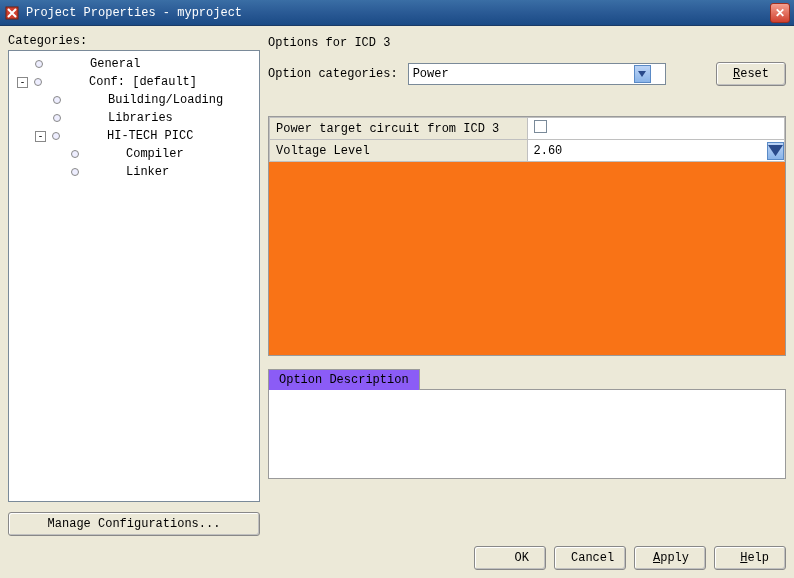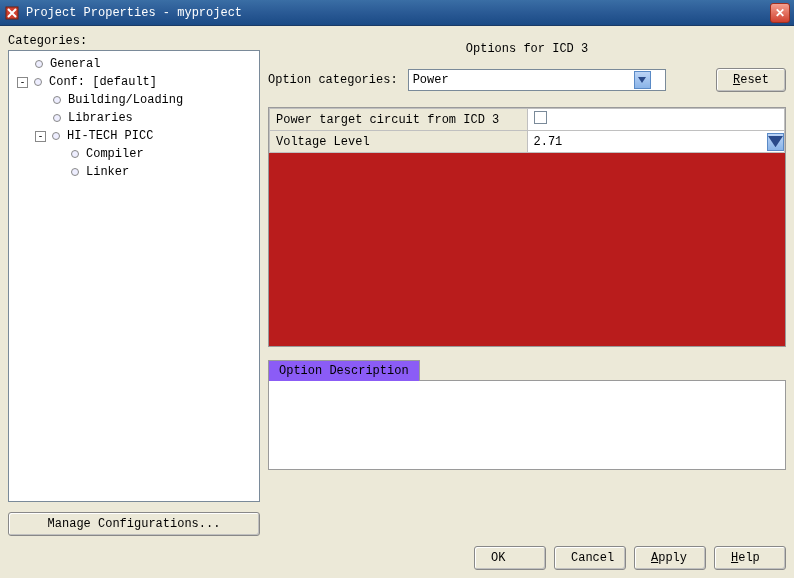--- a/index.html
+++ b/index.html
@@ -97,39 +97,39 @@
     border: 1px solid #888;
     background: #eef;
     display: inline-block;
     margin: 0 5px 0 2px;
   }
   .tree-row.selected .label {
     background: #fce9b0;
     border: 1px dotted #806000;
     padding: 0 2px;
   }
-  .tree-row .label { padding: 0 2px; }
+  .tree-row .label { padding: 0 2px; margin-left: 40px; }
   .manage-btn {
     margin-top: 10px;
     height: 24px;
     background: #ece9d8;
     border: 1px solid #888;
     border-radius: 3px;
     box-shadow: inset 1px 1px 0 #fff, inset -1px -1px 0 #c0c0c0;
     cursor: pointer;
     font-family: "Courier New", monospace;
     font-size: 12px;
   }
   .right {
     flex: 1;
     display: flex;
     flex-direction: column;
     gap: 6px;
   }
-  .opts-title { margin-top: 8px; margin-bottom: 6px; text-align: center; }
+  .opts-title { margin-top: 2px; margin-bottom: 6px; }
   .opt-row {
     display: flex;
     align-items: center;
     gap: 10px;
   }
   .combo {
     width: 258px;
     height: 22px;
     border: 1px solid #7a8a99;
     background: #fff;
@@ -154,23 +154,23 @@
     border: 1px solid #888;
     border-radius: 3px;
     box-shadow: inset 1px 1px 0 #fff, inset -1px -1px 0 #c0c0c0;
     cursor: pointer;
     font-family: "Courier New", monospace;
     font-size: 12px;
   }
   .reset-btn u, .footer-btn u { text-decoration: underline; }
   .reset-wrap { margin-left: auto; }
   .grid {
-    margin-top: 9px;
+    margin-top: 24px;
     border: 1px solid #9a9a9a;
-    background: #b91c1c;
+    background: #f97316;
     height: 240px;
   }
   .grid-inner {
     border-collapse: collapse;
     width: 100%;
   }
   .grid-inner td {
     border: 1px solid #c0c0c0;
     padding: 2px 6px;
     height: 22px;
@@ -219,21 +219,21 @@
     border: 1px solid #9a9a9a;
     background: #fff;
     height: 90px;
   }
   .footer {
     display: flex;
     justify-content: flex-end;
     gap: 8px;
     padding-top: 10px;
   }
-  .footer-btn { width: 72px; text-align:left; }
+  .footer-btn { width: 72px; text-align:right; }
 </style>
 </head>
 <body>
 
 <div class="titlebar">
   <span class="icon">
     <svg viewBox="0 0 16 16">
         <rect x="2" y="2" width="12" height="12" fill="#d04030" stroke="#702010"></rect>
         <path d="M4 4 L12 12 M12 4 L4 12" stroke="#fff" stroke-width="2"></path>
       </svg>
@@ -313,21 +313,21 @@
               <tr>
             <td class="hdr">Power target circuit from ICD 3</td>
             <td class="val">
               <span class="cb"></span>
             </td>
           </tr>
           <tr>
             <td class="hdr">Voltage Level</td>
             <td class="val" style="padding:0 0 0 6px;">
               <div class="grid-combo">
-                <span>2.71</span>
+                <span>2.60</span>
                 <span class="arrow">
                   <svg viewBox="0 0 8 6">
                         <path d="M0 0 L8 0 L4 6 Z" fill="#2a4a8a"></path>
                       </svg>
                 </span>
               </div>
             </td>
           </tr>
         </tbody>
           </table>

